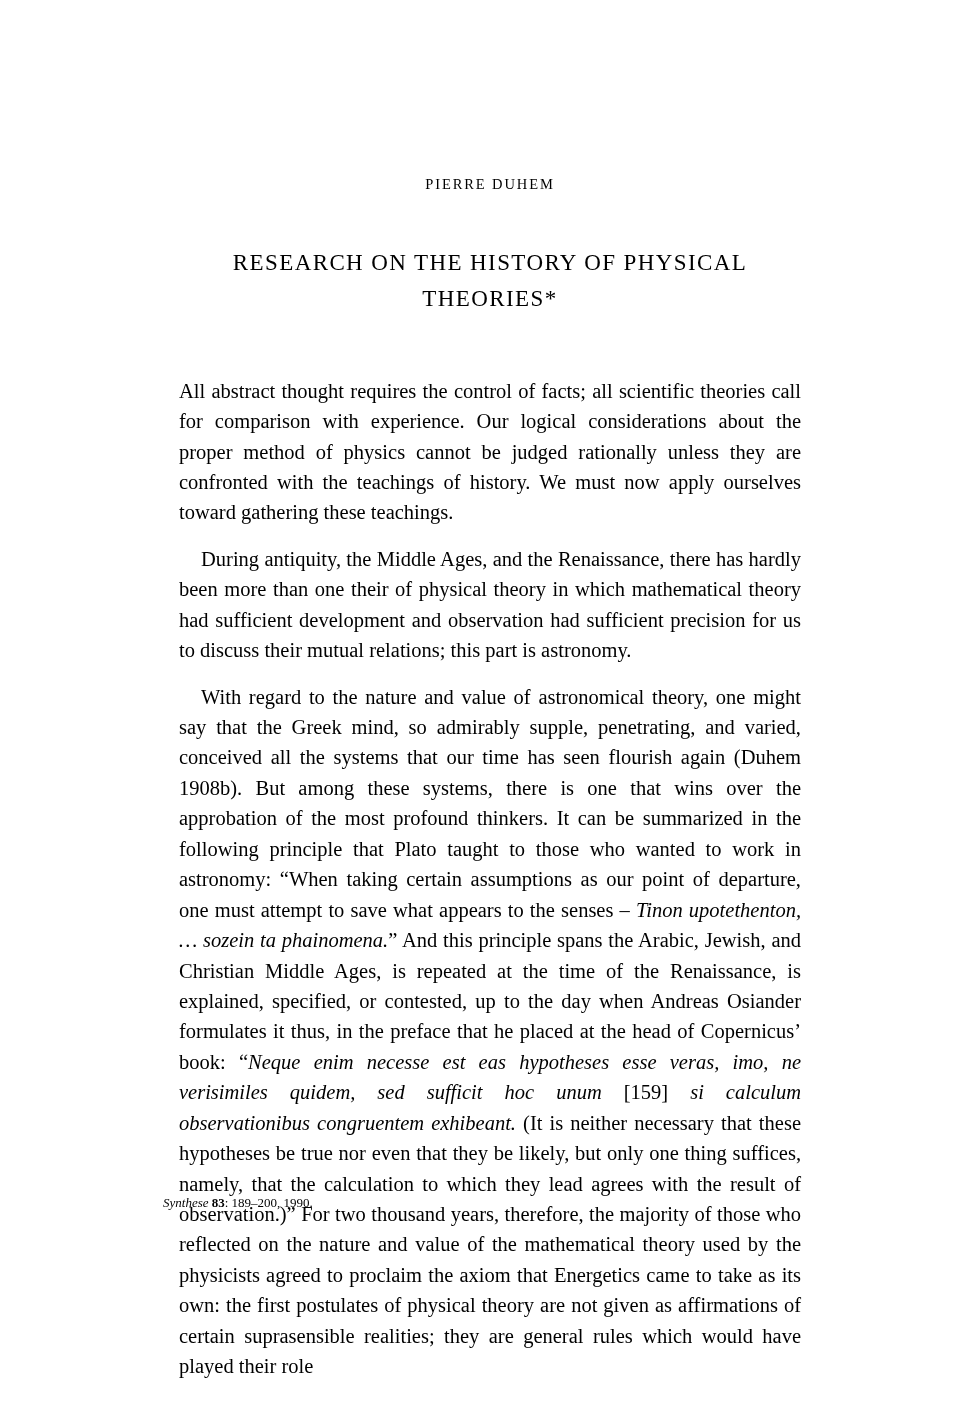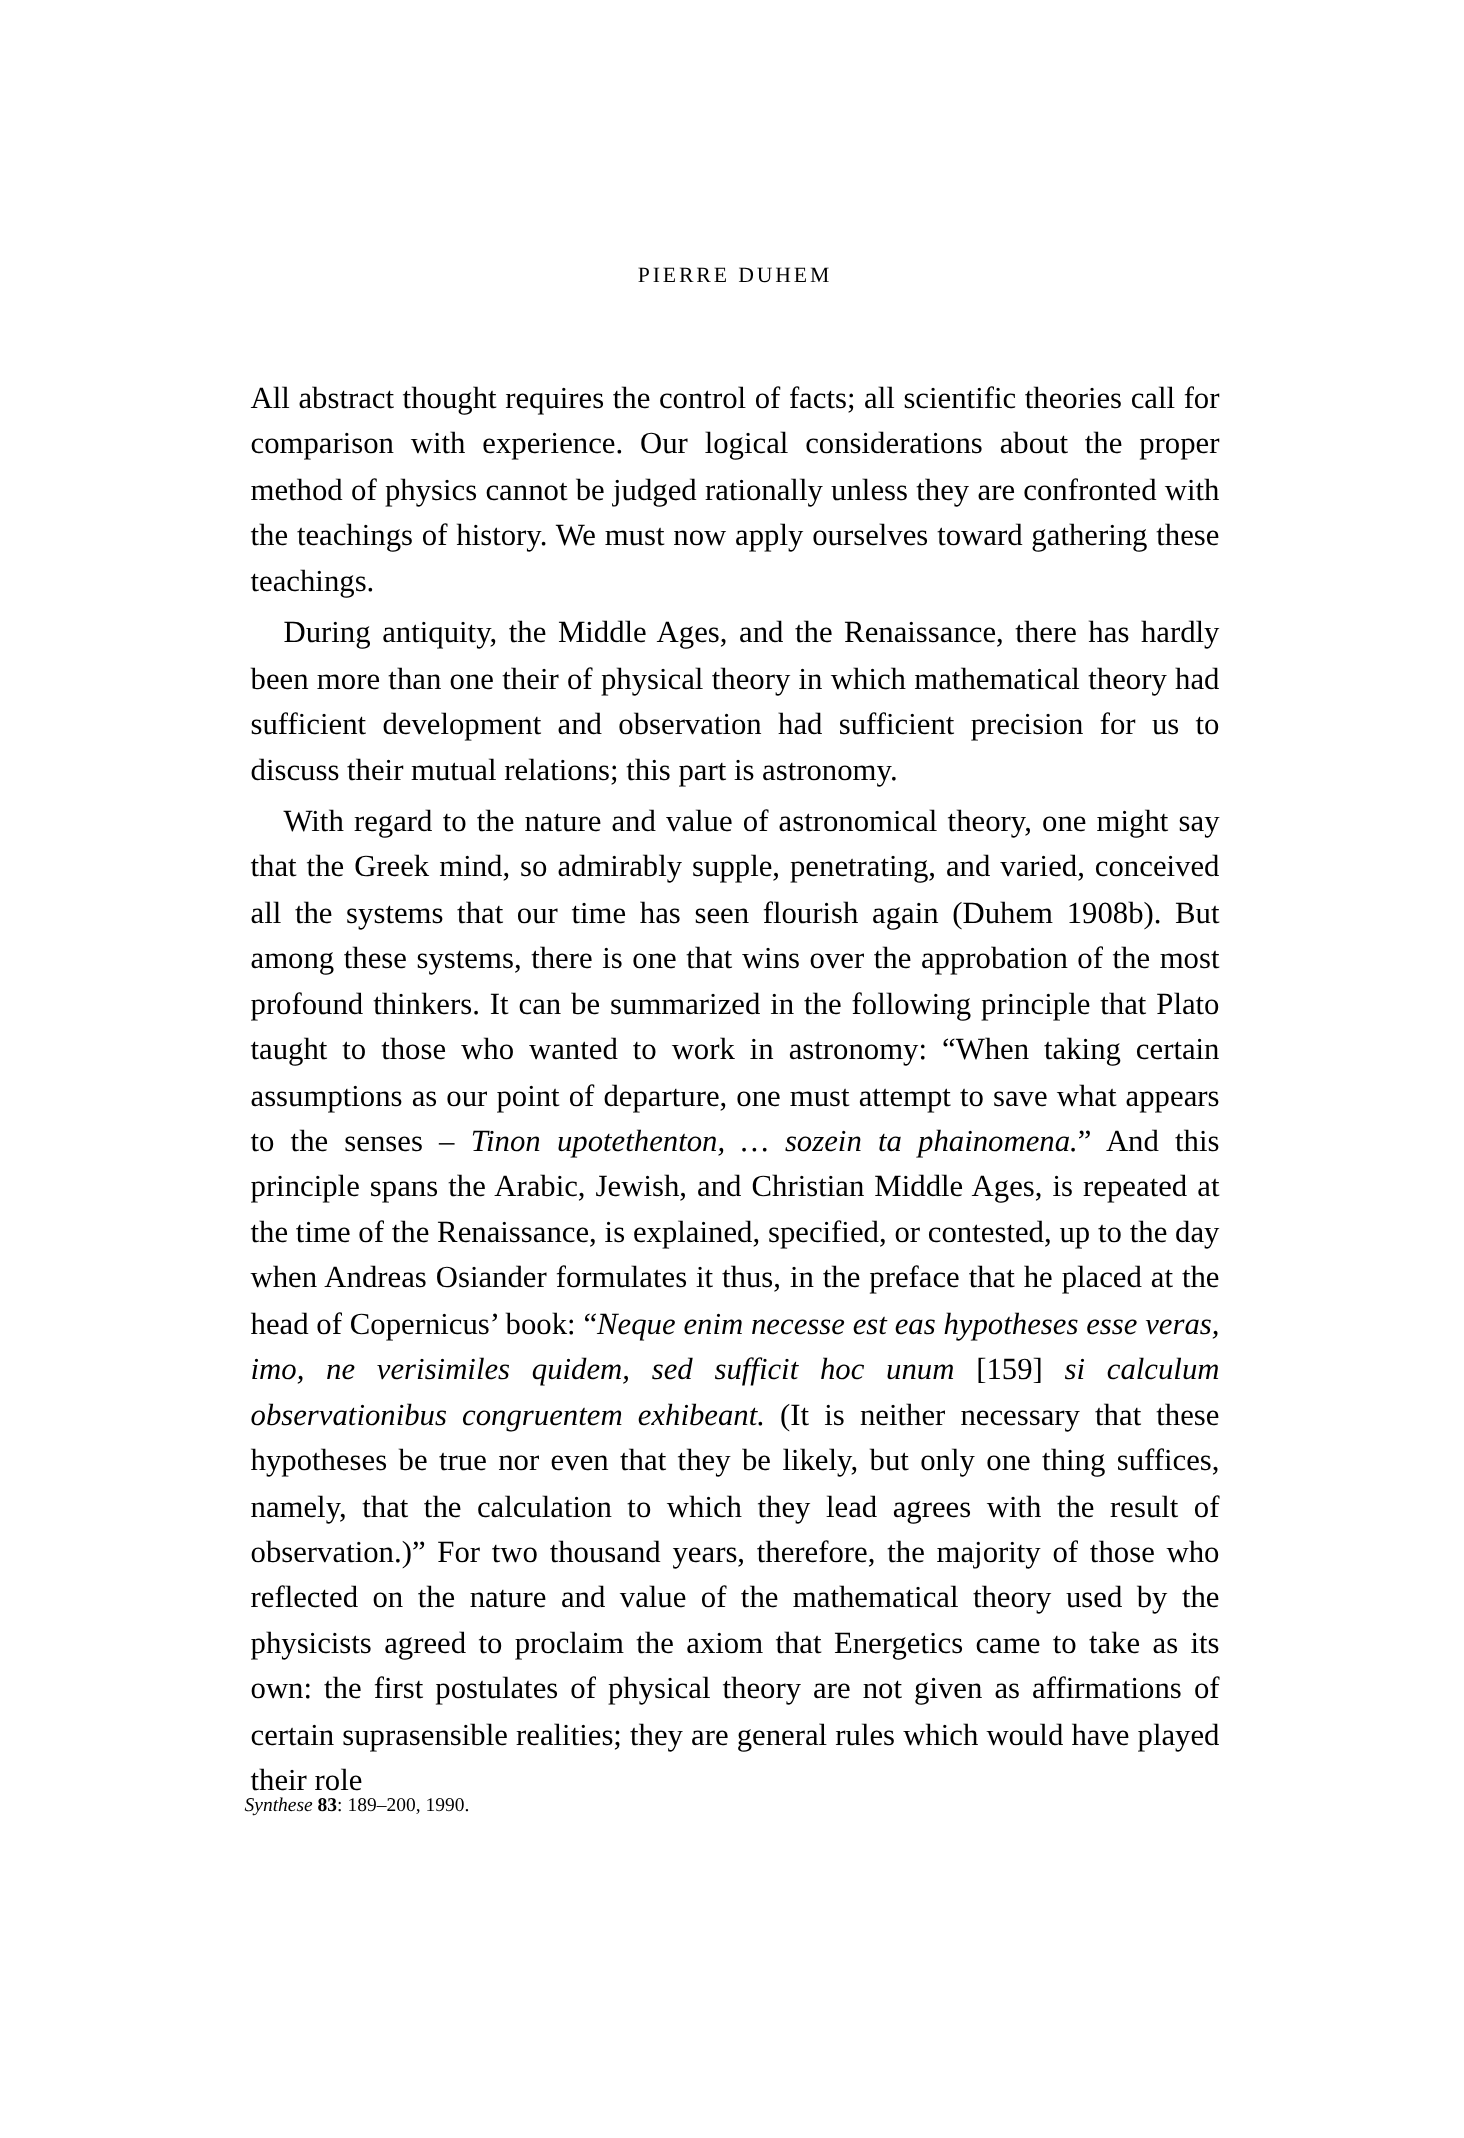--- a/index.html
+++ b/index.html
@@ -48,21 +48,21 @@
   }
   .body-text {
     margin-top: 58px;
     font-size: 20.5px;
     line-height: 1.485;
     text-align: justify;
     text-justify: inter-word;
     font-family: "Liberation Serif", serif;
   }
   .body-text p {
-    margin: 4px;
+    margin: 16px;
   }
   .body-text p.indent {
     text-indent: 22px;
   }
   .ital {
     font-style: italic;
   }
   .footer {
     position: absolute;
     left: 163px;
@@ -85,20 +85,24 @@
   }
 </style>
 </head>
 <body>
 
 <div class="page">
   <div class="content">
 
     <div class="author-line">PIERRE DUHEM</div>
 
+    <div class="title">
+      <div>RESEARCH ON THE HISTORY OF PHYSICAL</div>
+      <div>THEORIES*</div>
+    </div>
 
     <div class="body-text">
       <p>All abstract thought requires the control of facts; all scientific theories call for comparison with experience. Our logical considerations about the proper method of physics cannot be judged rationally unless they are confronted with the teachings of history. We must now apply ourselves toward gathering these teachings.</p>
       <p class="indent">During antiquity, the Middle Ages, and the Renaissance, there has hardly been more than one their of physical theory in which mathematical theory had sufficient development and observation had sufficient precision for us to discuss their mutual relations; this part is astronomy.</p>
       <p class="indent"><span>With regard to the nature and value of astronomical theory, one might say that the Greek mind, so admirably supple, penetrating, and varied, conceived all the systems that our time has seen flourish again (Duhem 1908b). But among these systems, there is one that wins over the approbation of the most profound thinkers. It can be summarized in the following principle that Plato taught to those who wanted to work in astronomy: “When taking certain assumptions as our point of departure, one must attempt to save what appears to the senses – </span><span class="ital">Tinon upotethenton, … sozein ta phainomena.</span><span>” And this principle spans the Arabic, Jewish, and Christian Middle Ages, is repeated at the time of the Renaissance, is explained, specified, or contested, up to the day when Andreas Osiander formulates it thus, in the preface that he placed at the head of Copernicus’ book: “</span><span class="ital">Neque enim necesse est eas hypotheses esse veras, imo, ne verisimiles quidem, sed sufficit hoc unum</span><span> [159] </span><span class="ital">si calculum observationibus congruentem exhibeant.</span><span> (It is neither necessary that these hypotheses be true nor even that they be likely, but only one thing suffices, namely, that the calculation to which they lead agrees with the result of observation.)” For two thousand years, therefore, the majority of those who reflected on the nature and value of the mathematical theory used by the physicists agreed to proclaim the axiom that Energetics came to take as its own: the first postulates of physical theory are not given as affirmations of certain suprasensible realities; they are general rules which would have played their role</span></p>
     </div>
 
   </div>
 
   <div class="footer">

